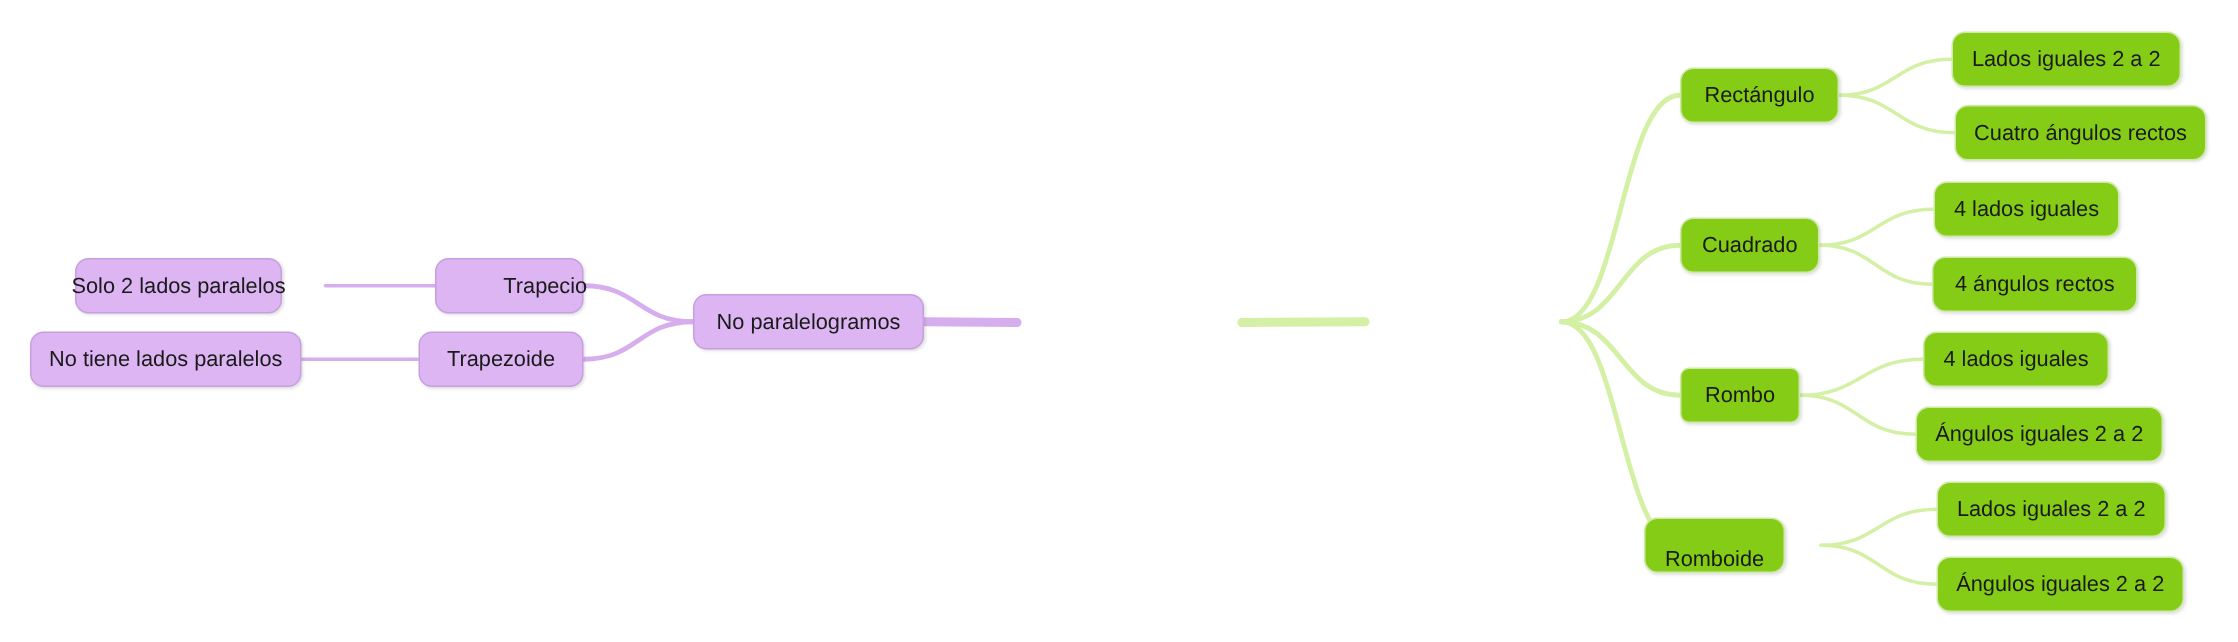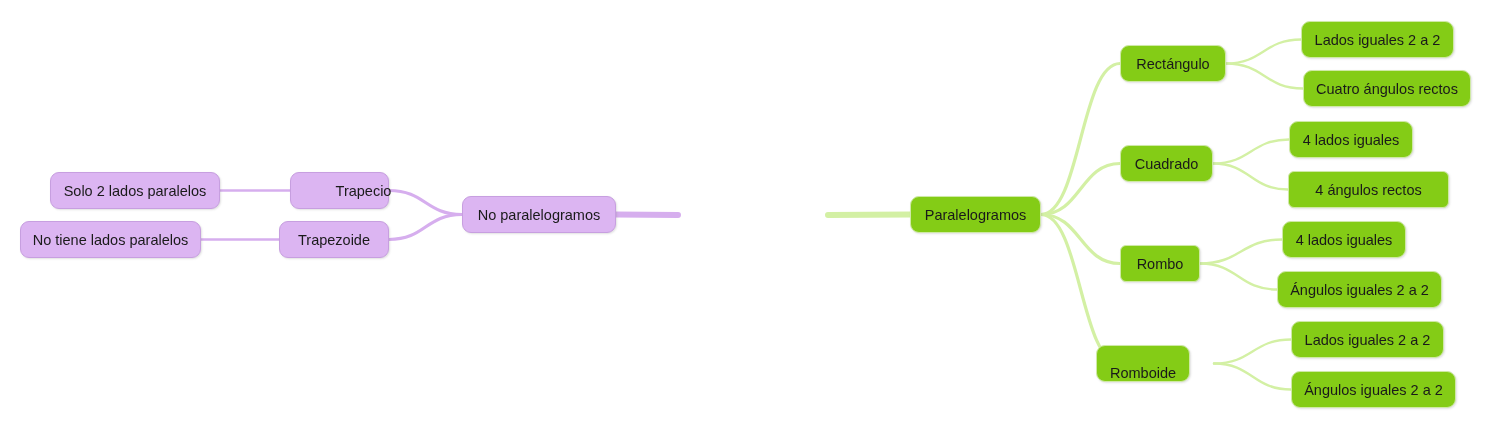--- a/index.html
+++ b/index.html
@@ -81,52 +81,49 @@
     </svg>
 
 
   <div class="node purple" id="n-b0" style="left: 462px; top: 196px; width: 154px; height: 37px;">
     <span>No paralelogramos</span>
   </div>
 
   <div class="node purple" id="n-b0-c0" style="left: 290px; top: 172px; width: 99px; height: 37px; padding-left: 48px;">
     <span>Trapecio</span>
   </div>
-  <div class="node purple" id="n-b0-c0-l0" style="left: 50px; top: 172px; width: 170px; height: 37px; text-align: center;">
+  <div class="node purple" id="n-b0-c0-l0" style="left: 50px; top: 172px; width: 138px; height: 37px; text-align: center;">
     <span>Solo 2 lados paralelos</span>
   </div>
 
   <div class="node purple" id="n-b0-c1" style="left: 279px; top: 221px; width: 110px; height: 37px;">
     <span>Trapezoide</span>
   </div>
   <div class="node purple" id="n-b0-c1-l0" style="left: 20px; top: 221px; width: 181px; height: 37px;">
     <span>No tiene lados paralelos</span>
   </div>
 
-  <div class="node green" id="n-b1" style="left: 910px; top: 196px; width: 131px; height: 37px;">
-    <span>Paralelogramos</span>
-  </div>
 
   <div class="node green" id="n-b1-c0" style="left: 1120px; top: 45px; width: 106px; height: 37px; align-items: center;">
     <span>Rectángulo</span>
   </div>
   <div class="node green" id="n-b1-c0-l0" style="left: 1301px; top: 21px; width: 153px; height: 37px;">
     <span>Lados iguales 2 a 2</span>
   </div>
   <div class="node green" id="n-b1-c0-l1" style="left: 1303px; top: 70px; width: 168px; height: 37px;">
     <span>Cuatro ángulos rectos</span>
   </div>
 
   <div class="node green" id="n-b1-c1" style="left: 1120px; top: 145px; width: 93px; height: 37px;">
     <span>Cuadrado</span>
   </div>
   <div class="node green" id="n-b1-c1-l0" style="left: 1289px; top: 121px; width: 124px; height: 37px;">
     <span>4 lados iguales</span>
   </div>
-  <div class="node green" id="n-b1-c1-l1" style="left: 1288px; top: 171px; width: 161px; height: 37px; border-radius: 6px;">
+  <div class="node green" id="n-b1-c1-l1" style="left: 1288px; top: 171px; width: 137px; height: 37px;">
     <span>4 ángulos rectos</span>
   </div>
 
   <div class="node green" id="n-b1-c2" style="left: 1120px; top: 245px; width: 80px; height: 37px; border-radius: 6px;">
     <span>Rombo</span>
   </div>
   <div class="node green" id="n-b1-c2-l0" style="left: 1282px; top: 221px; width: 124px; height: 37px;">
     <span>4 lados iguales</span>
   </div>
   <div class="node green" id="n-b1-c2-l1" style="left: 1277px; top: 271px; width: 165px; height: 37px;">

